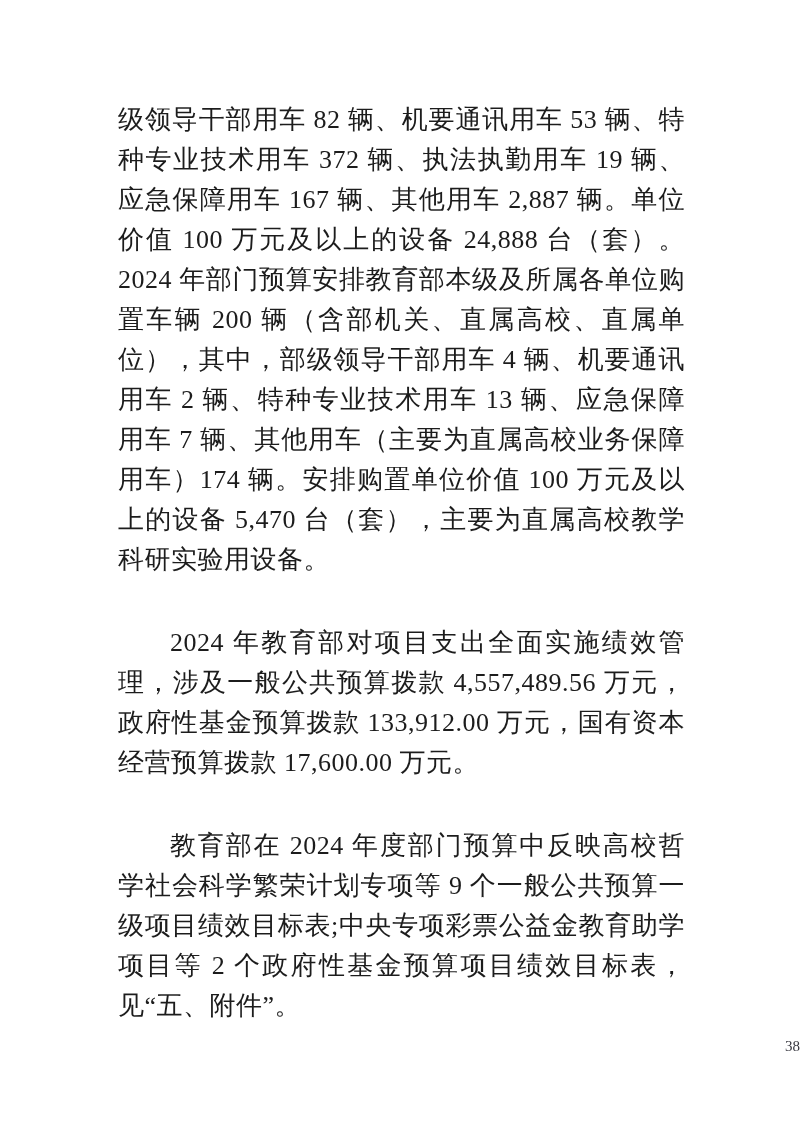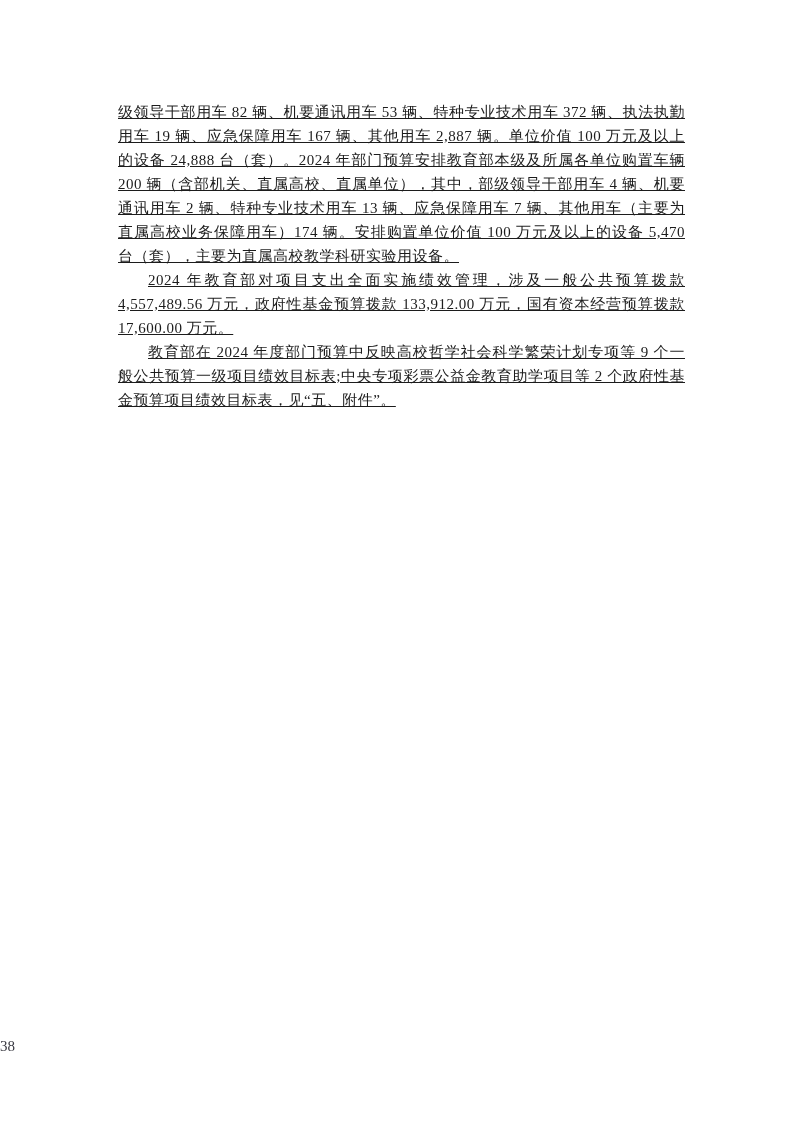--- a/index.html
+++ b/index.html
@@ -17,41 +17,41 @@
   }
   .content {
     position: absolute;
     top: 100px;
     left: 118px;
     width: 567px;
     color: #1c1c1c;
   }
   .content p {
     margin: 0;
-    font-size: 15px;
-    line-height: 24px;
+    font-size: 26px;
+    line-height: 40px;
     text-align: justify;
     text-justify: inter-character;
     letter-spacing: 0.5px;
-    text-decoration: underline;
   }
   .content p.heading {
     font-weight: bold;
     text-align: left;
     text-indent: 2em;
   }
   .content p.indent {
     text-indent: 2em;
+    margin-top: 43px;
   }
   .page-number {
     position: absolute;
     top: 1038px;
     left: 0;
     width: 100%;
-    text-align: left;
+    text-align: right;
     font-size: 15px;
     color: #3a3a42;
     font-family: "Liberation Serif", "DejaVu Serif", serif;
   }
 </style>
 </head>
 <body>
 
 <div class="page">
   <div class="content">

